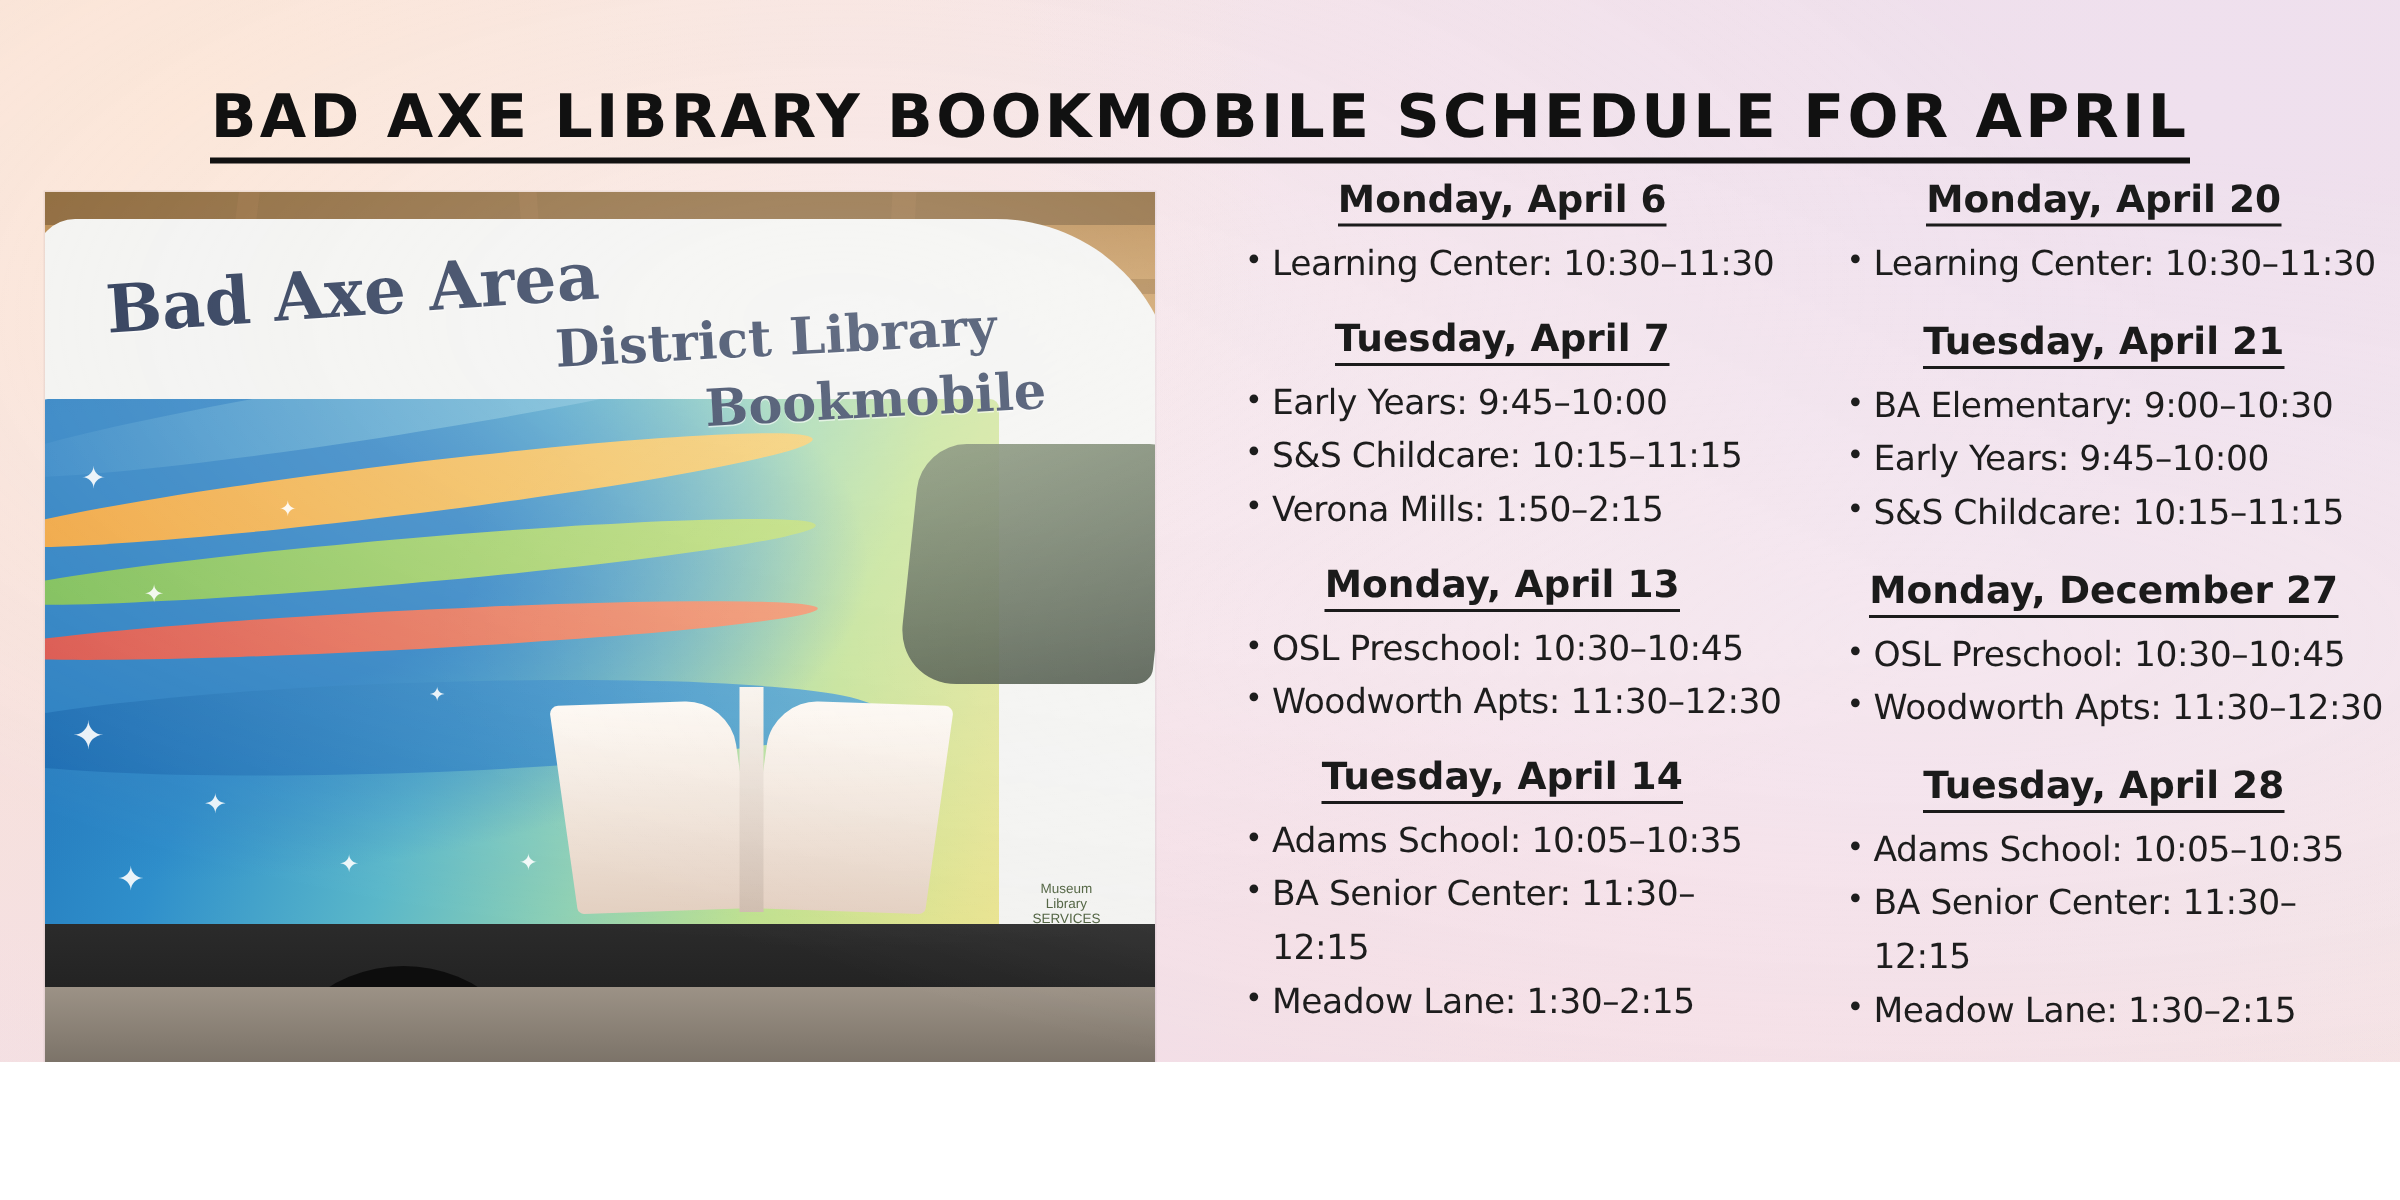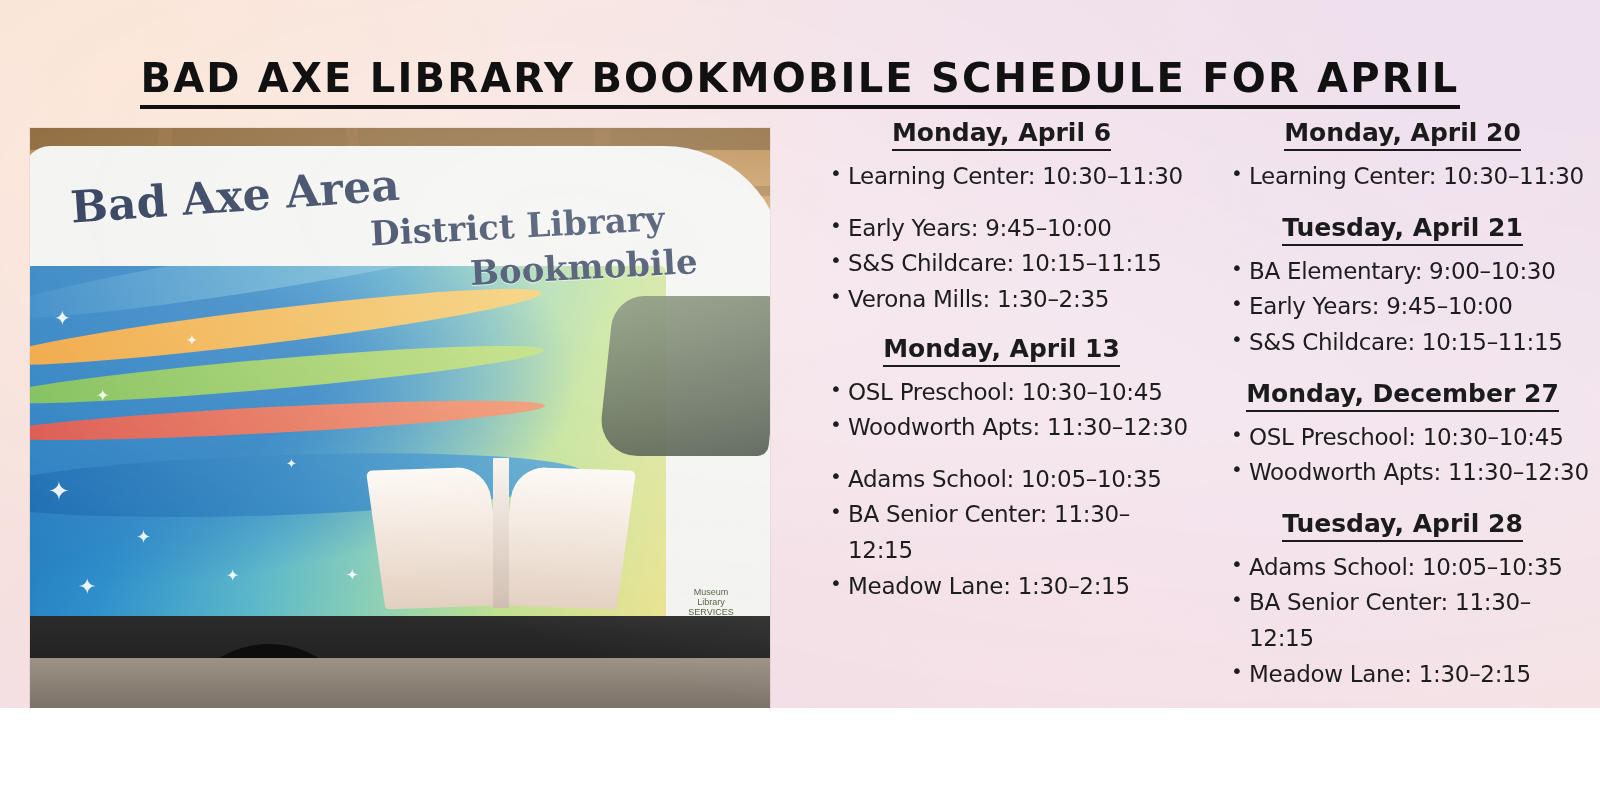--- a/index.html
+++ b/index.html
@@ -327,36 +327,38 @@
 
     <div class="col col-left">
       <div class="day-block">
         <div class="day-heading"><span>Monday, April 6</span></div>
         <ul class="stops">
           <li>Learning Center: 10:30–11:30</li>
         </ul>
       </div>
 
       <div class="day-block">
+        <div class="day-heading"><span>Tuesday, April 7</span></div>
         <ul class="stops">
           <li>Early Years: 9:45–10:00</li>
           <li>S&amp;S Childcare: 10:15–11:15</li>
-          <li>Verona Mills: 1:30–2:35</li>
+          <li>Verona Mills: 1:50–2:15</li>
         </ul>
       </div>
 
       <div class="day-block">
         <div class="day-heading"><span>Monday, April 13</span></div>
         <ul class="stops">
           <li>OSL Preschool: 10:30–10:45</li>
           <li>Woodworth Apts: 11:30–12:30</li>
         </ul>
       </div>
 
       <div class="day-block">
+        <div class="day-heading"><span>Tuesday, April 14</span></div>
         <ul class="stops">
           <li>Adams School: 10:05–10:35</li>
           <li>BA Senior Center: 11:30–12:15</li>
           <li>Meadow Lane: 1:30–2:15</li>
         </ul>
       </div>
     </div>
 
     <div class="col col-right">
       <div class="day-block">

